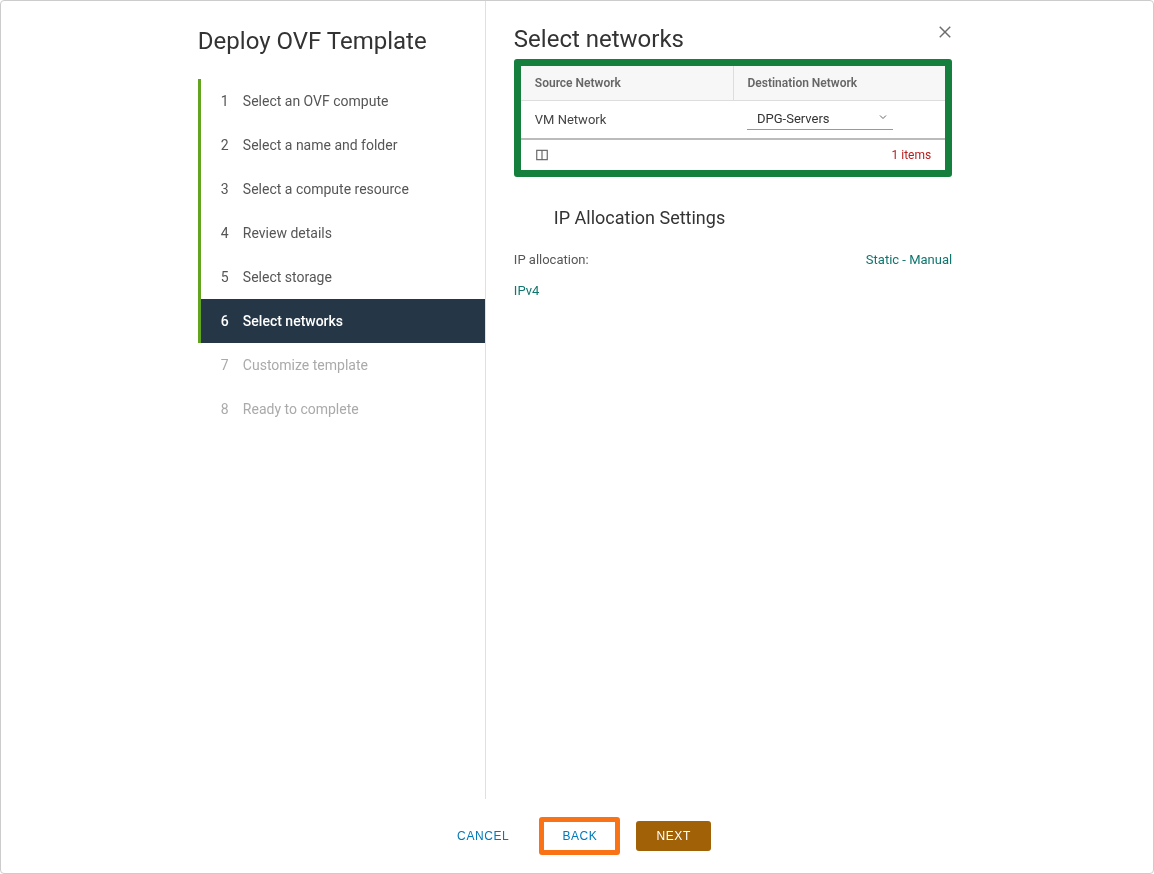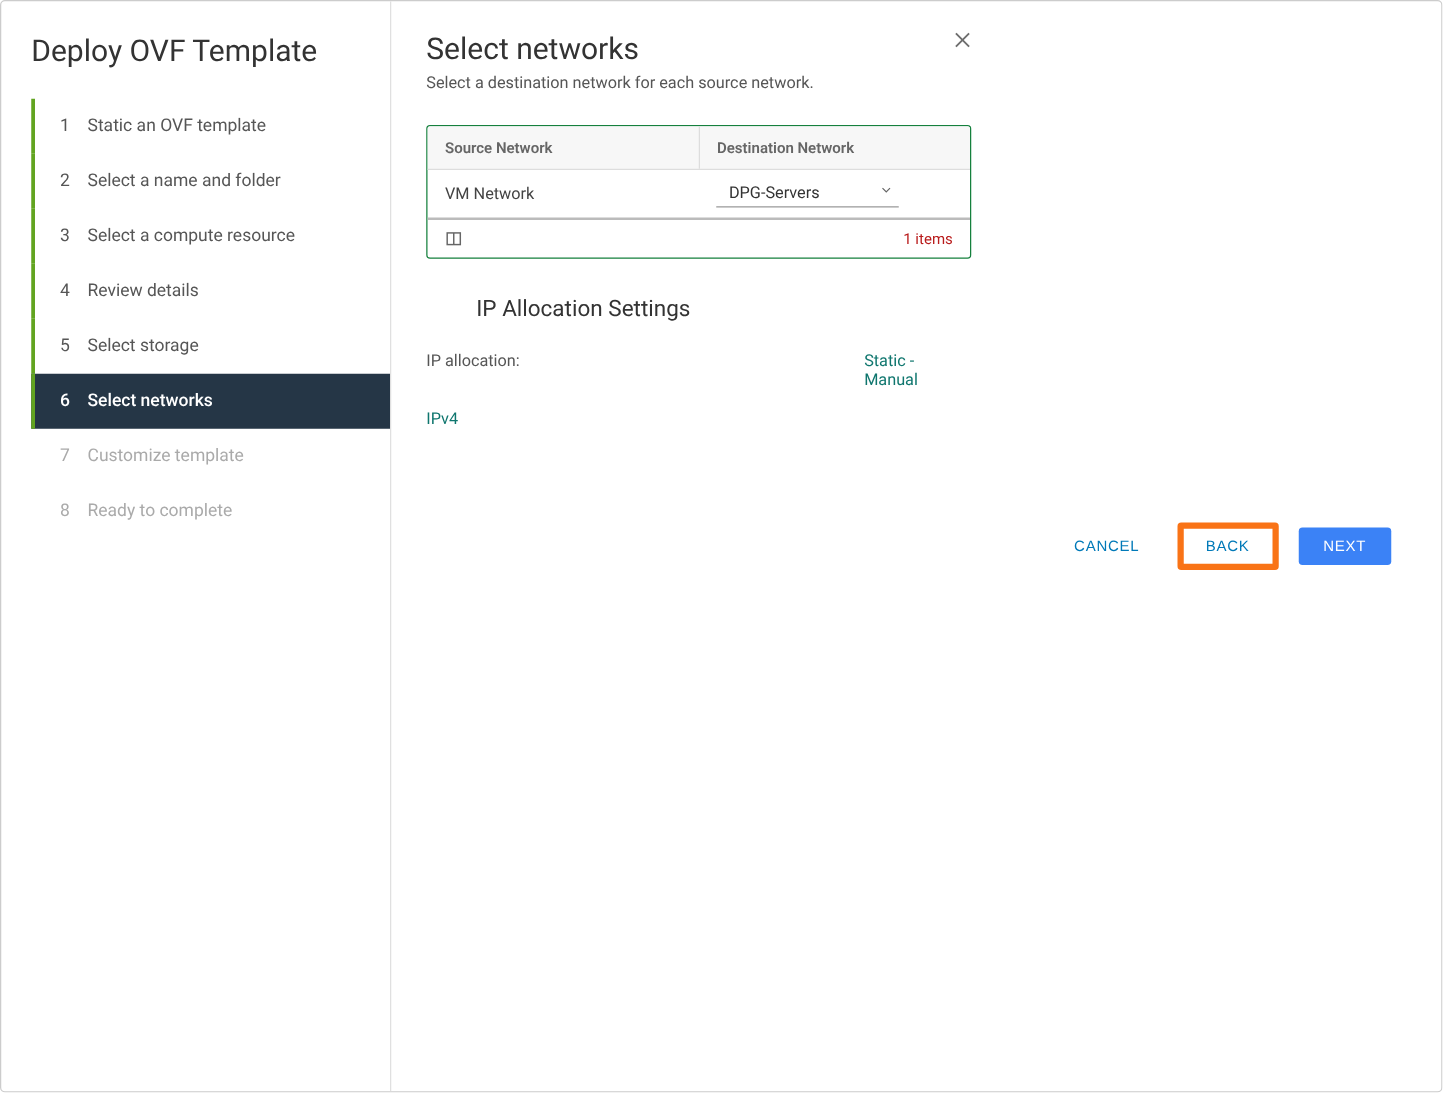--- a/index.html
+++ b/index.html
@@ -13,22 +13,23 @@
       width: 1154px;
       height: 874px;
       overflow: hidden;
     }
     .dialog {
       width: 100%;
       height: 100%;
       border: 1px solid #ccc;
       border-radius: 4px;
       display: flex;
-      flex-direction: row;
+      flex-direction: column;
       position: relative;
+      align-items: center;
     }
     .dialog-body {
       flex: 1;
       display: flex;
       overflow: hidden;
     }
     .sidebar {
       width: 312px;
       border-right: 1px solid #e0e0e0;
       display: flex;
@@ -103,21 +104,21 @@
       top: 22px;
       right: 26px;
       cursor: pointer;
       color: #6d6d6d;
     }
     .close-btn svg {
       width: 18px;
       height: 18px;
     }
     .network-table {
-      border: 1px solid #15803d;
+      border: 7px solid #15803d;
       border-radius: 3px;
       overflow: hidden;
     }
     .net-header {
       display: flex;
       background: #f7f7f7;
       border-bottom: 1px solid #ddd;
     }
     .net-header-cell {
       padding: 10px 14px;
@@ -214,36 +215,36 @@
     }
     .btn-link {
       color: #0079b8;
     }
     .btn-outline {
       color: #0079b8;
       border: 5px solid #f97316;
       padding: 7px 18px;
     }
     .btn-primary {
-      background: #3b82f6;
+      background: #a16207;
       color: #fff;
       padding: 8px 20px;
     }
   </style>
 </head>
 <body>
 
 <div class="dialog">
   <div class="dialog-body">
     <div class="sidebar">
       <div class="sidebar-title">Deploy OVF Template</div>
       <ul class="steps">
         <li class="step completed">
           <span class="step-num">1</span>
-          <span>Static an OVF template</span>
+          <span>Select an OVF compute</span>
         </li>
         <li class="step completed">
           <span class="step-num">2</span>
           <span>Select a name and folder</span>
         </li>
         <li class="step completed">
           <span class="step-num">3</span>
           <span>Select a compute resource</span>
         </li>
         <li class="step completed">
@@ -273,21 +274,20 @@
       <div class="close-btn">
         <span>
           <svg viewBox="0 0 24 24" fill="none" stroke="currentColor" stroke-width="2">
             <line x1="5" y1="5" x2="19" y2="19"></line>
             <line x1="19" y1="5" x2="5" y2="19"></line>
           </svg>
         </span>
       </div>
 
       <div class="page-title">Select networks</div>
-      <div class="page-subtitle">Select a destination network for each source network.</div>
 
       <div class="network-table">
         <div class="net-header">
           <div class="net-header-cell">Source Network</div>
           <div class="net-header-cell">Destination Network</div>
         </div>
         <div class="net-row">
           <div class="net-cell">VM Network</div>
           <div class="net-cell">
             <div class="net-select">

